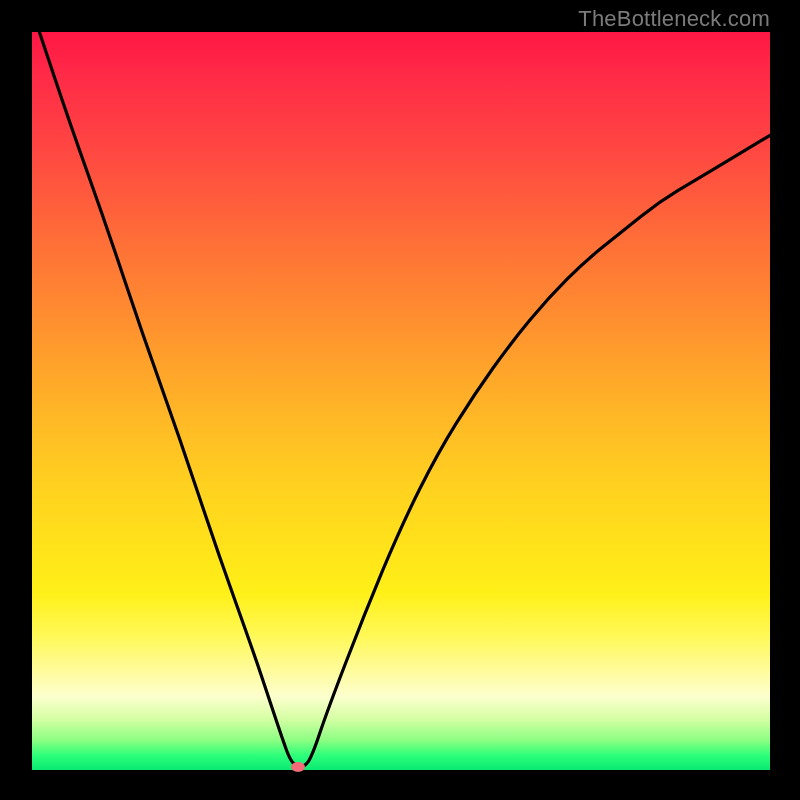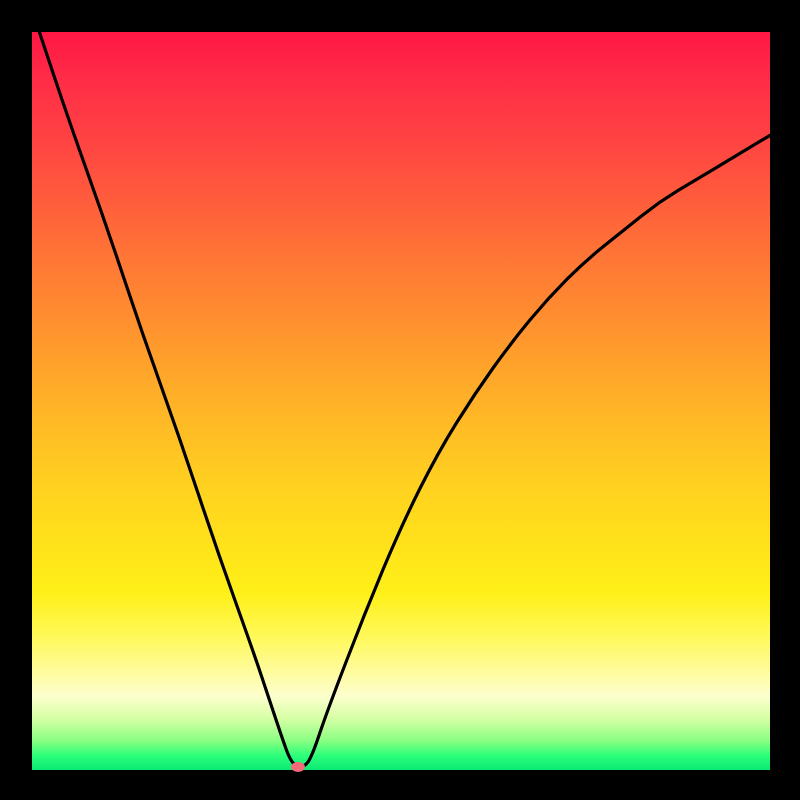--- a/index.html
+++ b/index.html
@@ -67,19 +67,20 @@
     font-size: 22px;
     font-weight: 500;
     letter-spacing: 0.2px;
     user-select: none;
   }
 </style>
 </head>
 <body>
 
 <div class="frame">
+  <div class="watermark">TheBottleneck.com</div>
   <div class="plot">
     <svg class="curve" viewBox="0 0 738 738" preserveAspectRatio="none">
       <path fill="none" stroke="#000" stroke-width="3.2" stroke-linecap="round" stroke-linejoin="round" d="M 7.38 0.00 Q 7.38 0.00 22.14 44.28 Q 36.90 88.56 55.35 140.22 Q 73.80 191.88 92.25 247.23 Q 110.70 302.58 129.15 354.24 Q 147.60 405.90 166.05 461.25 Q 184.50 516.60 202.95 568.26 Q 221.40 619.92 228.78 642.06 Q 236.16 664.20 243.54 686.34 Q 250.92 708.48 254.61 718.44 Q 258.30 728.41 261.99 731.73 Q 265.68 735.05 269.37 734.68 Q 273.06 734.31 276.75 728.77 Q 280.44 723.24 287.82 701.10 Q 295.20 678.96 313.65 630.99 Q 332.10 583.02 350.55 538.74 Q 369.00 494.46 387.45 457.56 Q 405.90 420.66 424.35 391.14 Q 442.80 361.62 461.25 335.79 Q 479.70 309.96 498.15 287.82 Q 516.60 265.68 535.05 247.23 Q 553.50 228.78 571.95 214.02 Q 590.40 199.26 608.85 184.50 Q 627.30 169.74 645.75 158.67 Q 664.20 147.60 682.65 136.53 Q 701.10 125.46 719.55 114.39 T 738.00 103.32"></path>
     </svg>
     <div class="marker" style="left: 265.68px; top: 735.048px; background: rgb(243, 106, 120);"></div>
   </div>
 </div>
 
 </body></html>

